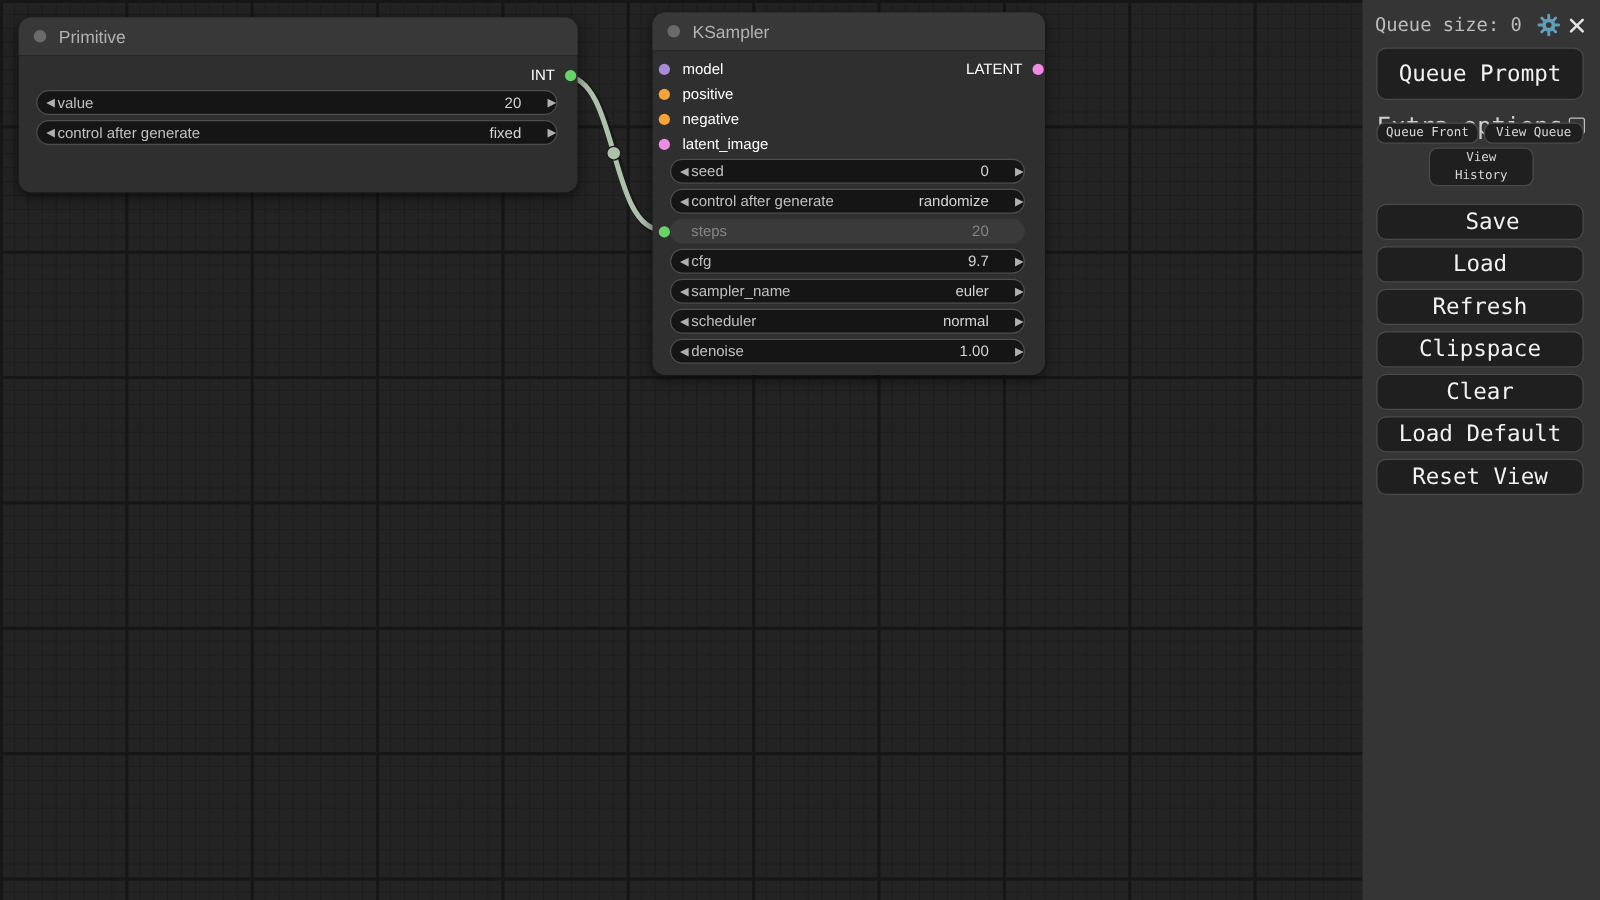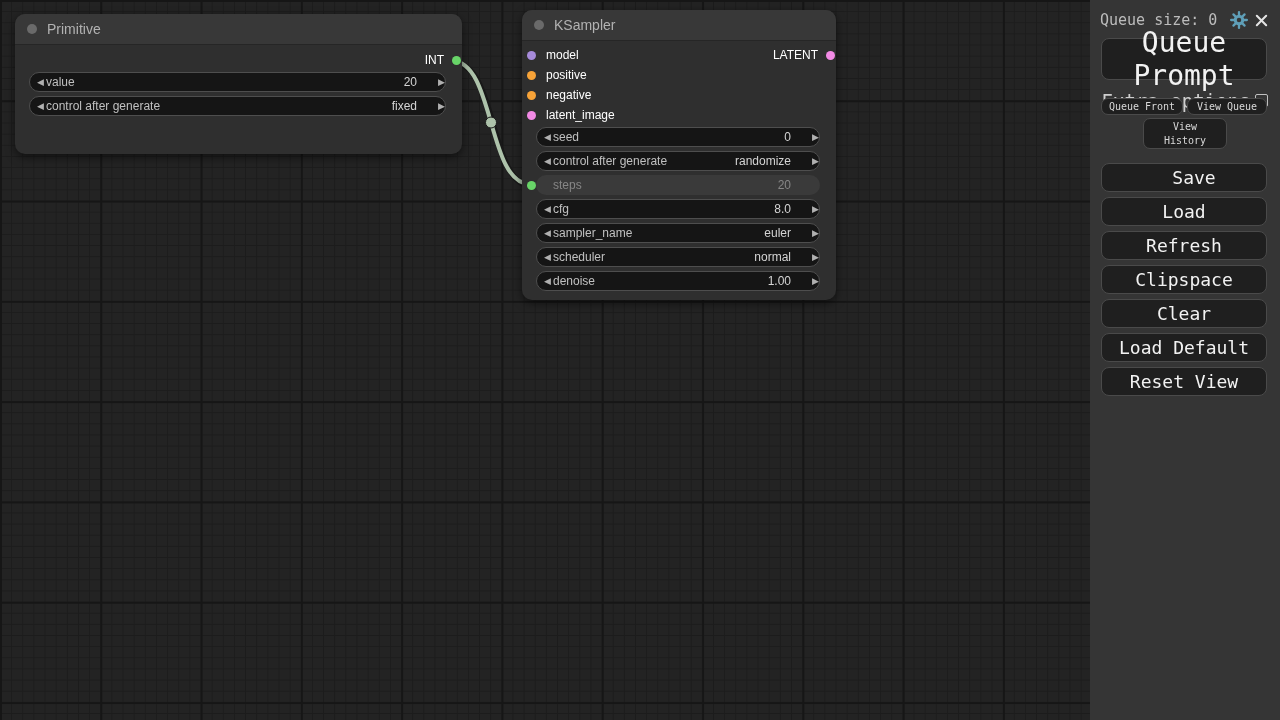--- a/index.html
+++ b/index.html
@@ -62,21 +62,21 @@
   .queue-row .qlabel { white-space:pre; }
   .queue-row .qvalue { margin-left:9px; }
   .queue-row .spacer { flex:1; }
   .icon-btn { display:flex; align-items:center; justify-content:center; width:22px; height:22px; cursor:pointer; }
 
   .sbtn {
     position:absolute; background:#1f1f1f; border:1px solid #4a4a4a; border-radius:8px;
     color:#f2f2f2; display:flex; align-items:center; justify-content:center;
     text-align:center; cursor:pointer; font-family:inherit;
   }
-  .btn-queue-prompt { left:11px; top:38px; width:166px; height:42px; font-size:28px; }
+  .btn-queue-prompt { left:11px; top:38px; width:166px; height:42px; font-size:18px; }
   .extra-row { position:absolute; left:0; top:92px; width:190px; height:17px;
     display:flex; align-items:center; justify-content:center; gap:5px; font-size:19px; color:#cfcfcf; }
   .checkbox { width:13px; height:13px; border:1px solid #c0c0c0; border-radius:2px; background:transparent; }
   .btn-small { font-size:10px; color:#d8d8d8; border-radius:7px; }
   .btn-queue-front { left:11px; top:98px; width:82px; height:17px; }
   .btn-view-queue  { left:97px; top:98px; width:80px; height:17px; }
   .btn-view-history{ left:53px; top:118px; width:84px; height:31px; line-height:1.35; padding:0 10px; }
   .btn-menu { left:11px; width:166px; height:29px; font-size:18px; }
 </style>
 </head>
@@ -158,21 +158,21 @@
     </div>
     <div class="widget disabled" style="left:14px; top:165px; width:284px;">
       <span class="arr">◀</span>
       <span class="wlabel">steps</span>
       <span class="wvalue">20</span>
       <span class="arr">▶</span>
     </div>
     <div class="widget" style="left:14px; top:189px; width:284px;">
       <span class="arr">◀</span>
       <span class="wlabel">cfg</span>
-      <span class="wvalue">8.0</span>
+      <span class="wvalue">9.7</span>
       <span class="arr">▶</span>
     </div>
     <div class="widget" style="left:14px; top:213px; width:284px;">
       <span class="arr">◀</span>
       <span class="wlabel">sampler_name</span>
       <span class="wvalue">euler</span>
       <span class="arr">▶</span>
     </div>
     <div class="widget" style="left:14px; top:237px; width:284px;">
       <span class="arr">◀</span>

